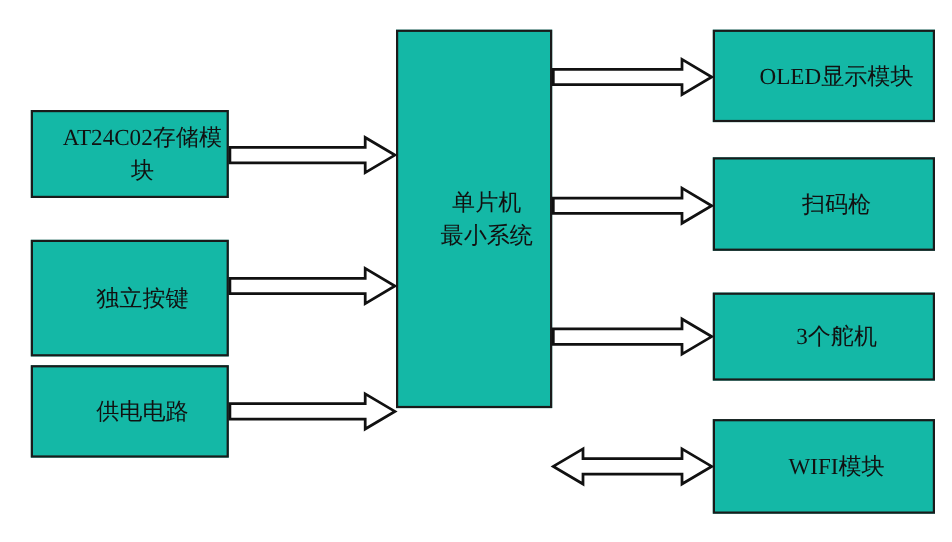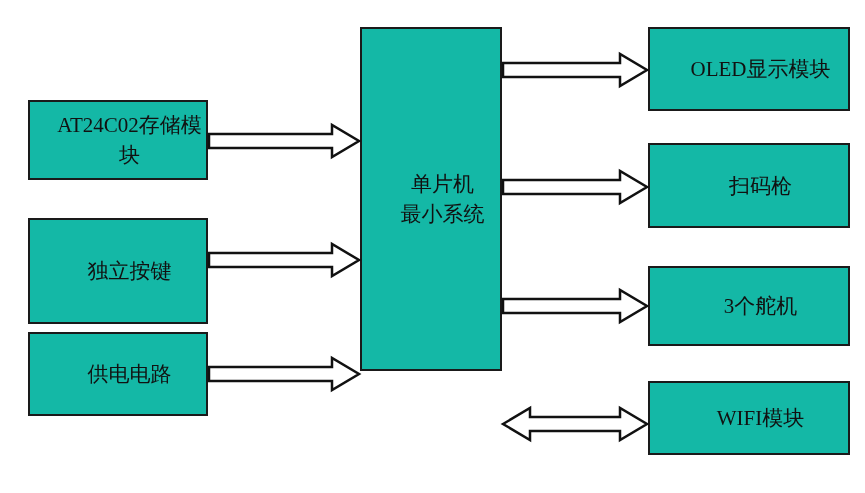--- a/index.html
+++ b/index.html
@@ -37,21 +37,21 @@
   .box-right  { left: 648px; width: 202px; }
   .box-left .label { max-width: 152px; }
 
   .box-mcu    { left: 360px; top: 27px;  width: 142px; height: 344px; }
   .box-l1     { top: 100px; height: 80px; }
   .box-l2     { top: 218px; height: 106px; font-family: Liberation Serif, serif; }
   .box-l3     { top: 332px; height: 84px; }
   .box-r1     { top: 27px;  height: 84px; }
   .box-r2     { top: 143px; height: 85px; font-family: Liberation Serif, serif; }
   .box-r3     { top: 266px; height: 80px; }
-  .box-r4     { top: 381px; height: 74px; }
+  .box-r4     { top: 381px; height: 86px; }
 
   .arrow {
     position: absolute;
     overflow: visible;
   }
   .arrow polygon {
     fill: #ffffff;
     stroke: #111111;
     stroke-width: 2.5;
     stroke-linejoin: miter;

